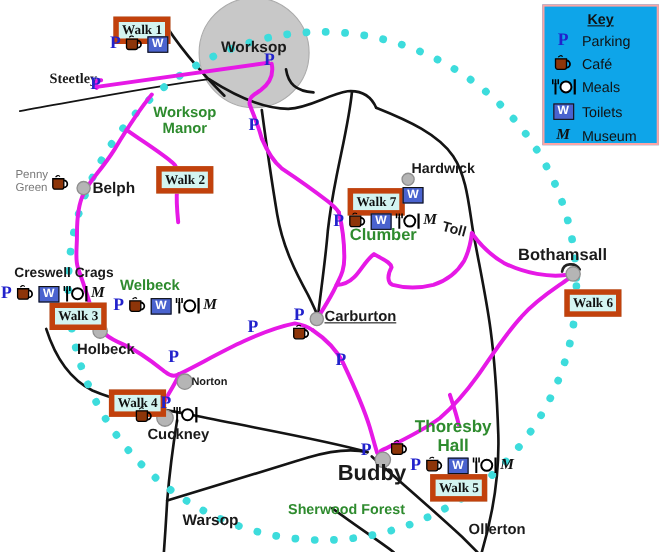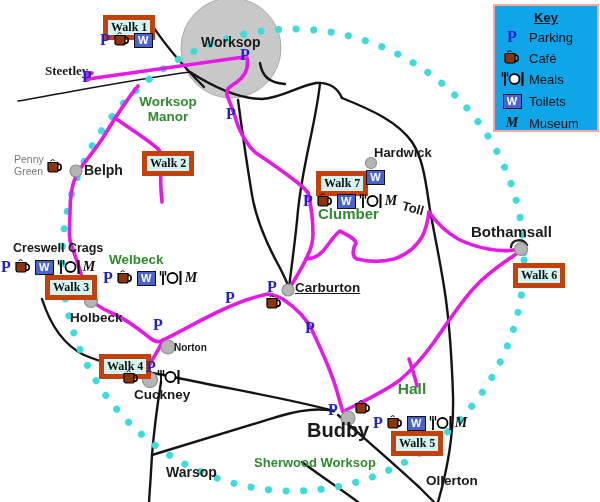--- a/index.html
+++ b/index.html
@@ -113,24 +113,25 @@
         <div>Penny</div>
         <div>Green</div>
       </div>
       <div class="lbl green" style="left: 130px; top: 95px; font-size: 13.5px; width: 76px;">
         <div>Worksop</div>
         <div>Manor</div>
       </div>
       <div class="lbl green" style="left: 109px; top: 253px; font-size: 13.5px;">Welbeck</div>
       <div class="lbl green" style="left: 318px; top: 206px; font-size: 15px;">Clumber</div>
       <div class="lbl green" style="left: 372px; top: 380px; font-size: 15.5px; width: 80px;">
+        <div>Thoresby</div>
         <div>Hall</div>
       </div>
       <div class="lbl green" style="left: 253px; top: 456px; font-size: 13px; width: 124px;">
-        <div>Sherwood Worksop</div>
+        <div>Sherwood Forest</div>
       </div>
       <div class="walklab" style="left: 103px; top: 15px;">Walk 1</div>
       <div class="walklab" style="left: 142px; top: 151px;">Walk 2</div>
       <div class="walklab" style="left: 45px; top: 275px; text-align: center;">Walk 3</div>
       <div class="walklab" style="left: 99px; top: 354px;">Walk 4</div>
       <div class="walklab" style="left: 391px; top: 431px;">Walk 5</div>
       <div class="walklab" style="left: 513px; top: 263px;">Walk 6</div>
       <div class="walklab" style="left: 316px; top: 171px;">Walk 7</div>
       <div class="pmark" style="left: 82px; top: 68px;">P</div>
       <div class="pmark" style="left: 240px; top: 46px;">P</div>

